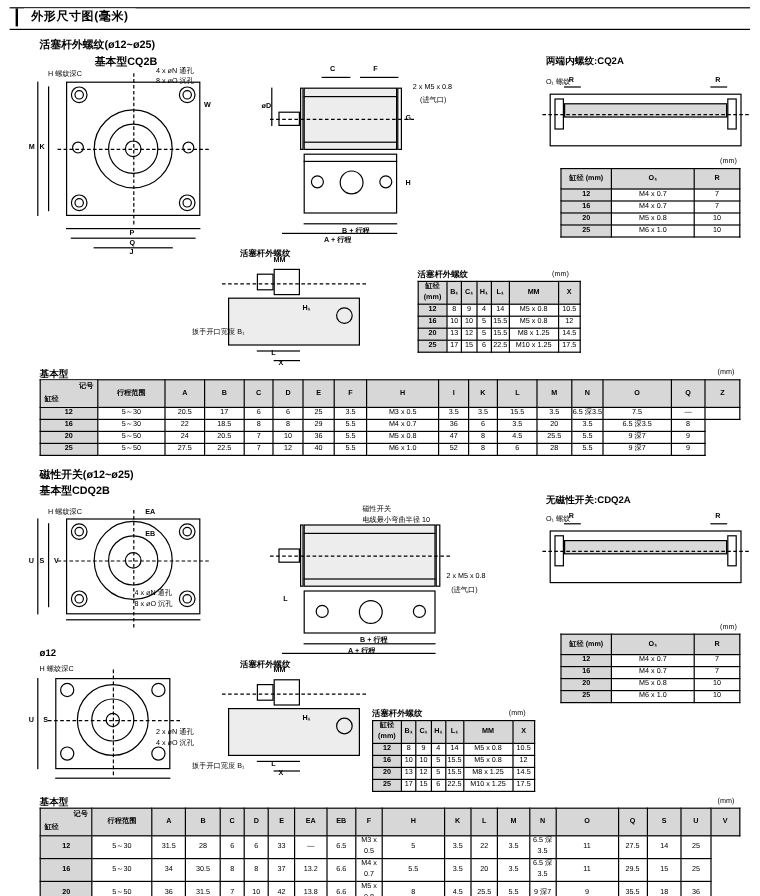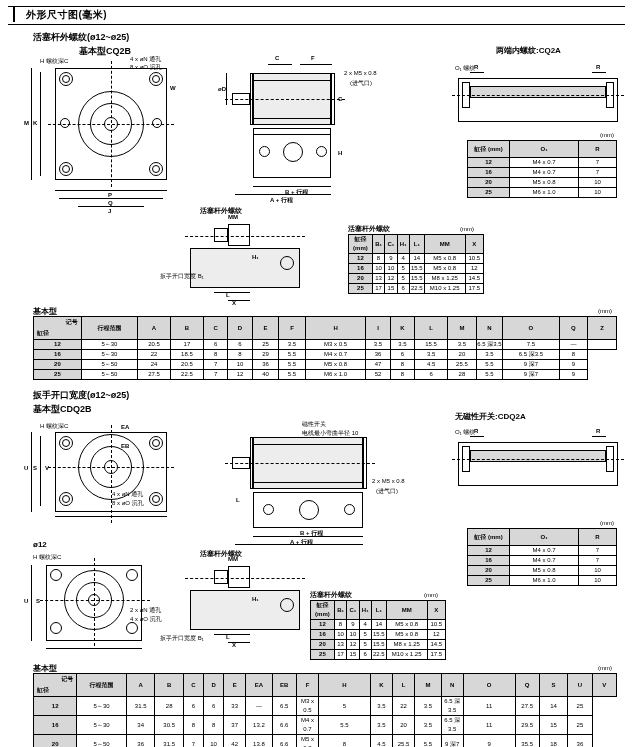--- a/index.html
+++ b/index.html
@@ -54,21 +54,21 @@
 <div class="page">
 
   <div class="hdr">
     <div class="bar"></div>
     <div class="corner"></div>
     <div class="tab b">外形尺寸图(毫米)</div>
   </div>
 
   <div class="t s9 b" style="left:33px;top:31px;">活塞杆外螺纹(ø12~ø25)</div>
   <div class="t s9 b" style="left:33px;top:45px;margin-left:46px;">基本型CQ2B</div>
-  <div class="t s8 b" style="left:455px;top:45px;margin-left:41px;">两端内螺纹:CQ2A</div>
+  <div class="t s8 b" style="left:455px;top:45px;">两端内螺纹:CQ2A</div>
 
   <div>
 
     <div class="box" style="left:55px;top:68px;width:112px;height:112px;"></div>
 
     <div class="circ" style="left:78px;top:91px;width:66px;height:66px;"></div>
     <div class="circ" style="left:90px;top:103px;width:42px;height:42px;"></div>
     <div class="circ" style="left:104px;top:117px;width:14px;height:14px;"></div>
 
     <div class="circ" style="left:59px;top:72px;width:14px;height:14px;"></div>
@@ -344,21 +344,21 @@
       <td>8</td>
       <td>6</td>
       <td>28</td>
       <td>5.5</td>
       <td>9 深7</td>
       <td>9</td>
     </tr>
   </tbody>
     </table>
 
-  <div class="t s9 b" style="left:33px;top:389px;">扳手开口宽度(ø12~ø25)</div>
+  <div class="t s9 b" style="left:33px;top:389px;">磁性开关(ø12~ø25)</div>
   <div class="t s9 b" style="left:33px;top:403px;">基本型CDQ2B</div>
   <div class="t s8 b" style="left:455px;top:411px;">无磁性开关:CDQ2A</div>
 
   <div>
     <div class="box" style="left:55px;top:432px;width:112px;height:80px;"></div>
     <div class="circ" style="left:78px;top:434px;width:66px;height:66px;"></div>
     <div class="circ" style="left:90px;top:446px;width:42px;height:42px;"></div>
     <div class="circ" style="left:104px;top:460px;width:14px;height:14px;"></div>
     <div class="circ" style="left:59px;top:436px;width:14px;height:14px;"></div>
     <div class="circ" style="left:62px;top:439px;width:8px;height:8px;"></div>

